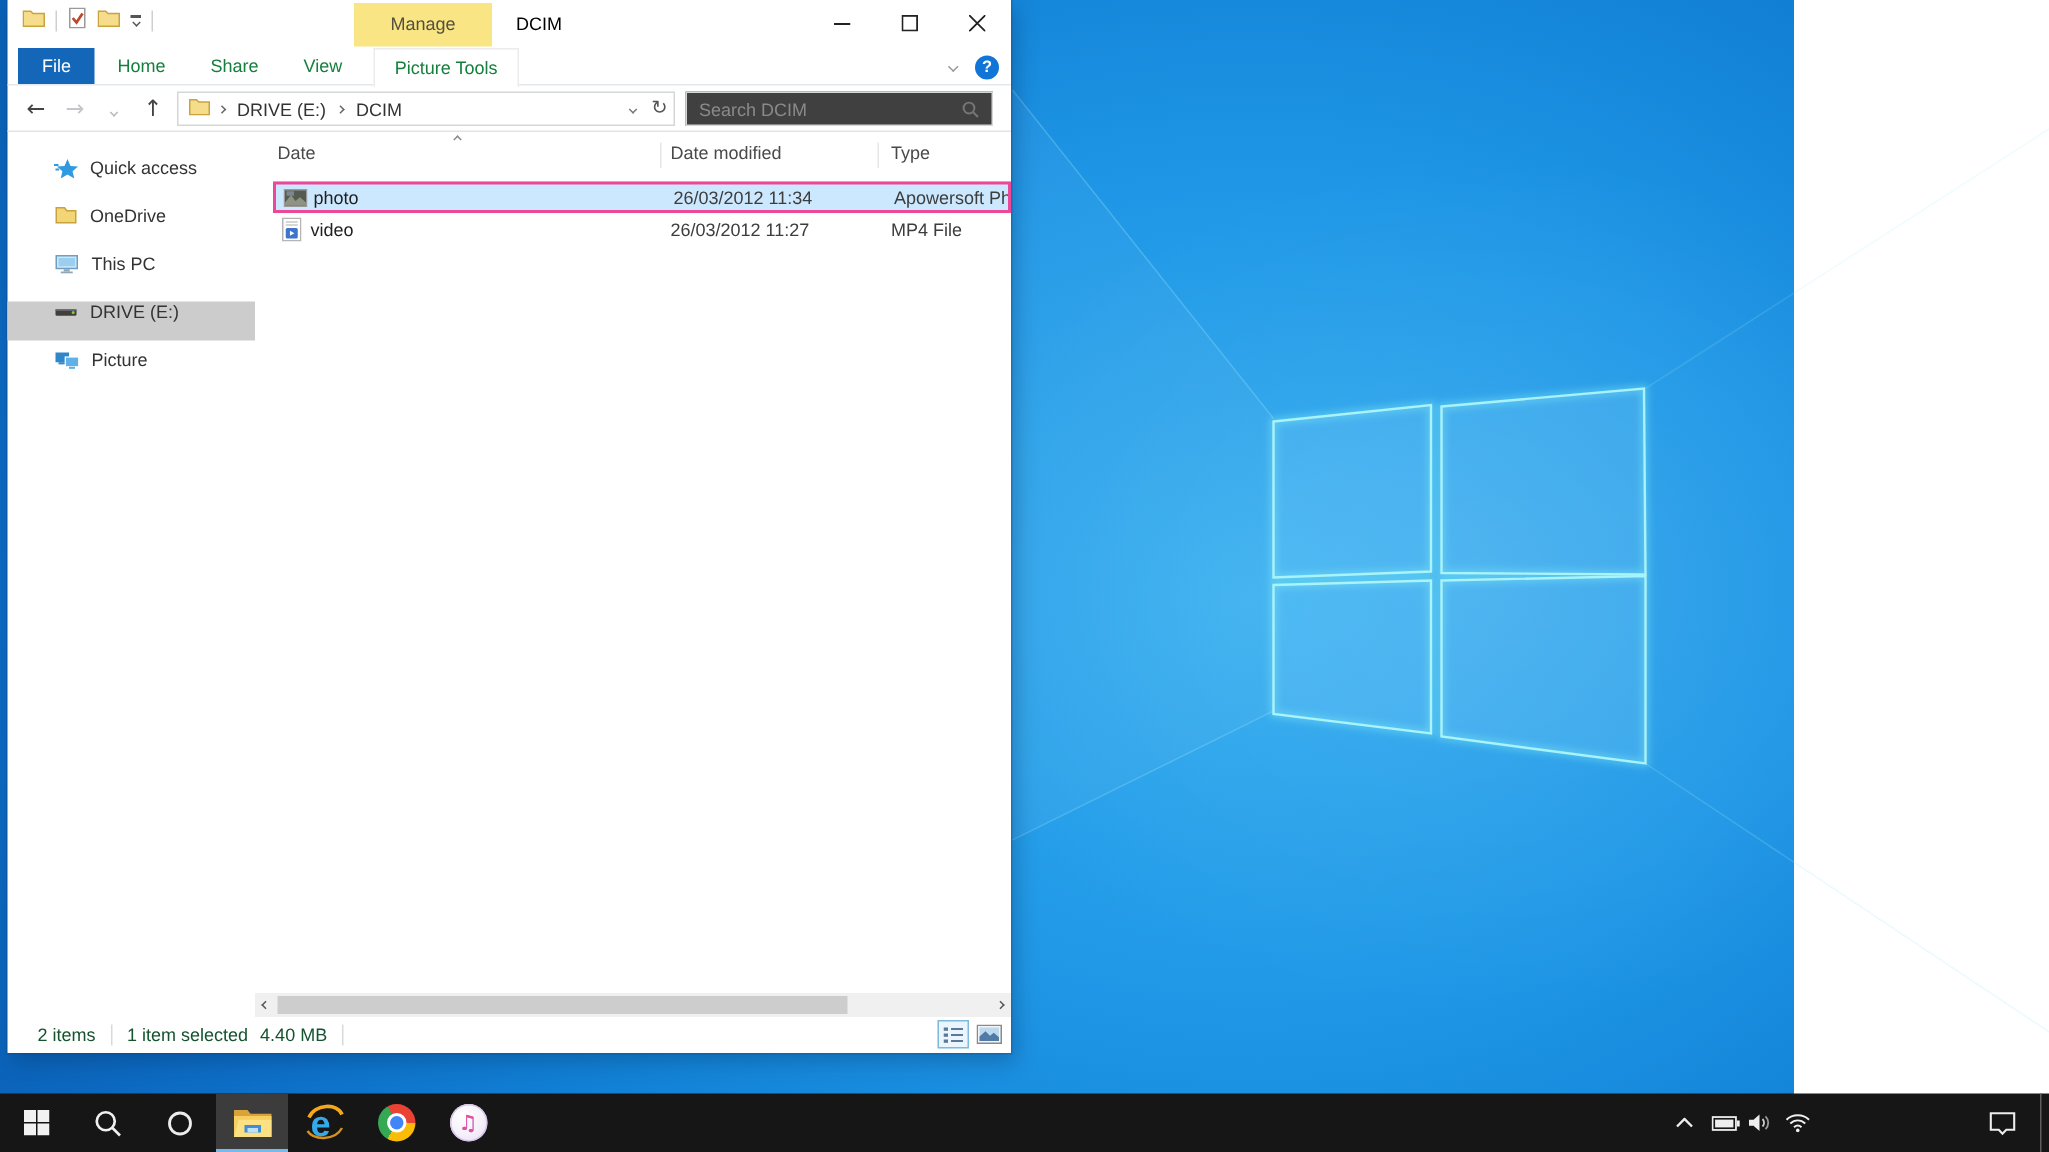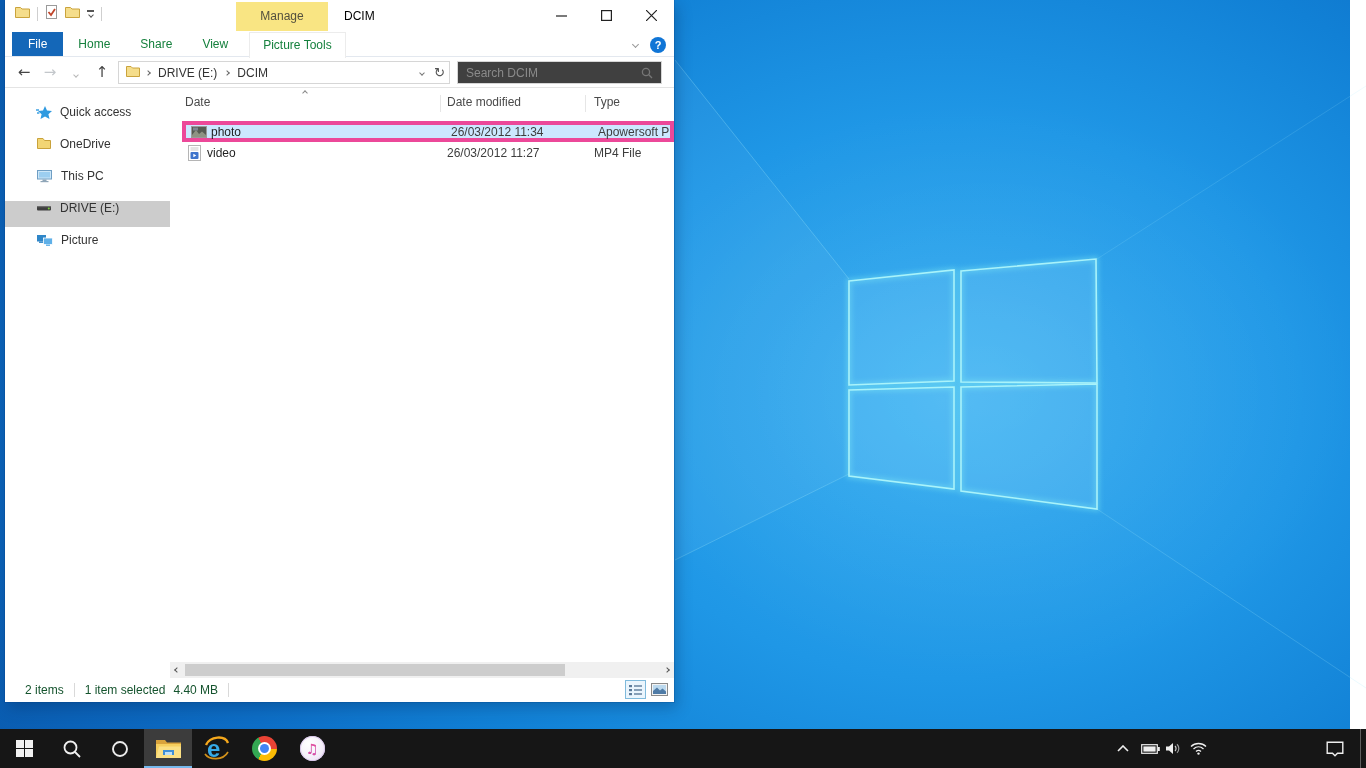--- a/index.html
+++ b/index.html
@@ -1,19 +1,19 @@
 <!DOCTYPE html>
 <html><head>
 <meta charset="utf-8">
 <style>
   * { margin:0; padding:0; box-sizing:border-box; }
   html,body { width:1366px; height:768px; overflow:hidden;
     font-family:"Liberation Sans","DejaVu Sans",sans-serif; font-size:12px; color:#333; }
 
-  #desktop { position:absolute; inset:0; width:1350px; height:768px;
+  #desktop { position:absolute; inset:0; width:1196px; height:768px;
     background: radial-gradient(1050px 820px at 70% 52%, #33adf0 0%, #1f97e6 34%, #1180d5 58%, #0d6ec6 76%, #0a5cb0 100%); }
   #wallpaper-svg { position:absolute; left:0; top:0; }
 
   
   #win { position:absolute; left:5px; top:0; width:669px; height:702px; background:#fff;
     box-shadow:0 0 0 1px rgba(0,60,130,.22), 3px 6px 14px rgba(0,30,70,.28); }
 
   .titlebar { position:relative; height:32px; }
   .qat { position:absolute; left:10px; top:5px; display:flex; align-items:center; gap:7px; }
   .vsep { width:1px; height:14px; background:#cfcfcf; }
@@ -43,21 +43,21 @@
   .mainarea { position:absolute; top:89px; left:0; right:0; bottom:40px; display:flex; }
   .sidebar { width:165px; position:relative; padding-top:16px; }
   .side-item { height:26px; margin-bottom:6px; display:flex; align-items:flex-start; padding-left:31px; gap:8px; }
   .side-item.sel { background:#cccccc; }
 
   .filearea { position:relative; flex:1; overflow:hidden; }
   .sort-chv { position:absolute; left:133px; top:2px; color:#888; }
   .hdr { position:absolute; top:6px; color:#4a4a4a; }
   .hdr-sep { position:absolute; top:6px; width:1px; height:17px; background:#e6e6e6; }
   .frow { position:absolute; left:12px; right:0; height:21px; display:flex; align-items:center; }
-  .frow.sel { background:#cce8ff; border:4px solid #ec4899; }
+  .frow.sel { background:#cce8ff; border:2px solid #ec4899; }
   .f-ico { position:absolute; left:5px; width:16px; display:flex; }
   .f-name { position:absolute; left:25px; color:#1f1f1f; }
   .f-date { position:absolute; left:265px; color:#3d3d3d; }
   .f-type { position:absolute; left:412px; right:0; overflow:hidden; white-space:nowrap; color:#3d3d3d; }
 
   .hscroll { position:absolute; bottom:24px; left:165px; right:0; height:16px; background:#f0f0f0;
     display:flex; align-items:center; }
   .hs-thumb { position:absolute; left:15px; width:380px; top:2px; bottom:2px; background:#cdcdcd; }
   .hs-arrow { position:absolute; top:0; width:14px; height:16px; display:flex; align-items:center; justify-content:center; color:#555; }
 

